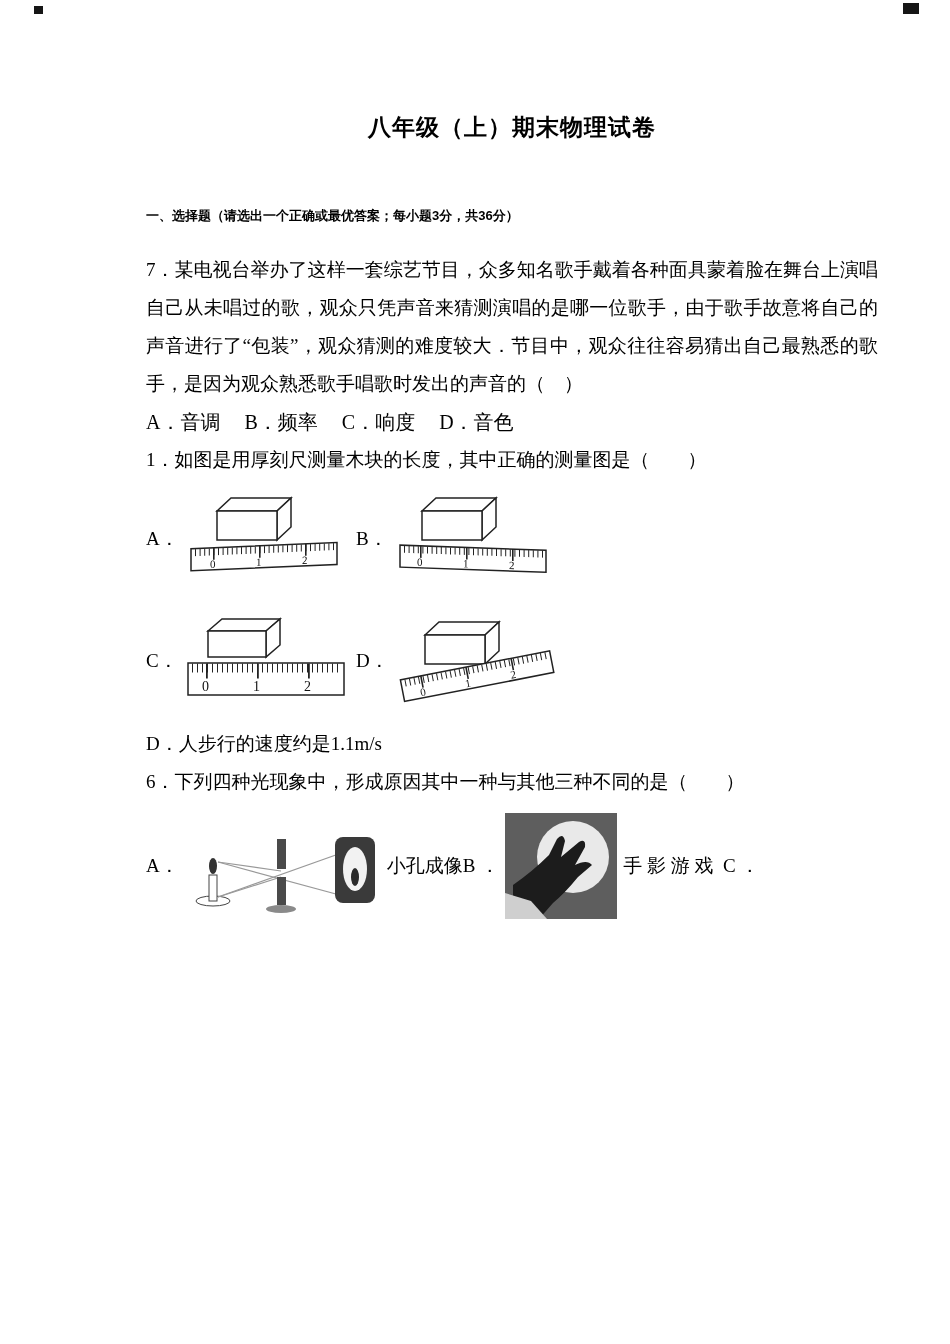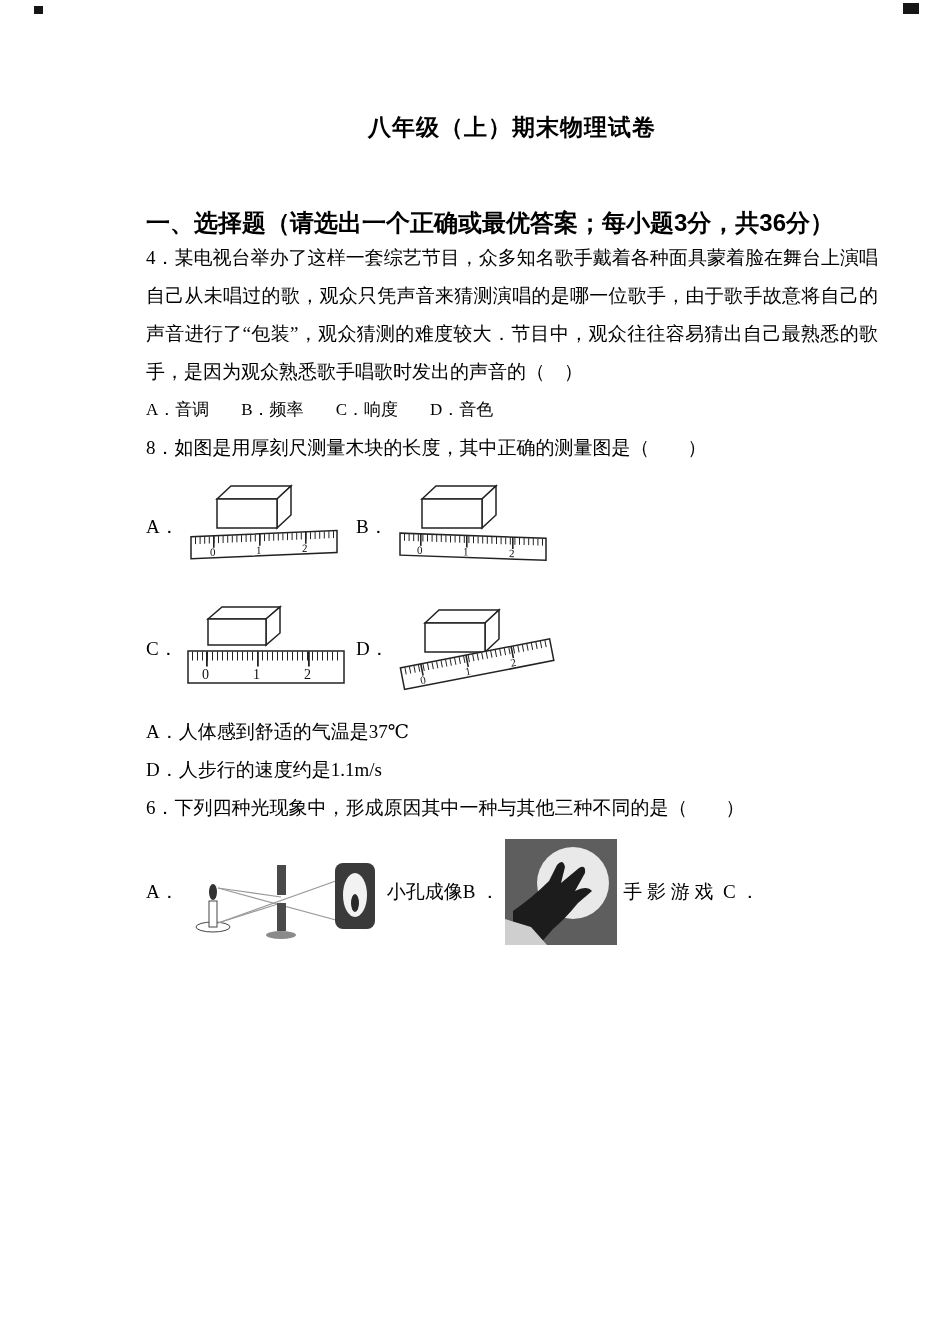--- a/index.html
+++ b/index.html
@@ -14,24 +14,24 @@
   .artifact.tl { left:34px; top:6px; width:9px; height:8px; }
   .artifact.tr { left:903px; top:3px; width:16px; height:11px; }
 
   .title {
     font-family:"Liberation Sans","DejaVu Sans",sans-serif;
     font-size:23px; font-weight:700; text-align:center;
     letter-spacing:1px; margin-bottom:64px;
   }
   .section {
     font-family:"Liberation Sans","DejaVu Sans",sans-serif;
-    font-size:24px; font-weight:700; margin-bottom:0;
+    font-size:13px; font-weight:700; margin-bottom:26px;
   }
   .qtext { font-size:19px; line-height:38px; text-align:justify; }
-  .optrow { display:flex; gap:32px; font-size:17px; line-height:38px;align-items:flex-end; }
+  .optrow { display:flex; gap:24px; font-size:20px; line-height:38px;align-items:flex-end; }
   .optline { font-size:19px; line-height:38px; }
 
   .figgrid {
     display:grid; grid-template-columns:210px 1fr;
     row-gap:26px; margin:12px 0 16px 0;
   }
   .figcell { display:flex; align-items:center; gap:8px; font-size:19px; }
   .figlabel { flex:0 0 auto; }
   svg { display:block; }
   svg text { font-family:"Liberation Serif","DejaVu Serif",serif; fill:#111; }
@@ -44,30 +44,30 @@
 
 <div class="page">
 
   <div class="artifact tl"></div>
   <div class="artifact tr"></div>
 
   <h1 class="title">八年级（上）期末物理试卷</h1>
 
   <h2 class="section">一、选择题（请选出一个正确或最优答案；每小题3分，共36分）</h2>
 
-  <p class="qtext">4．某电视台举办了这样一套综艺节目，众多知名歌手戴着各种面具蒙着脸在舞台上演唱自己从未唱过的歌，观众只凭声音来猜测演唱的是哪一位歌手，由于歌手故意将自己的声音进行了“包装”，观众猜测的难度较大．节目中，观众往往容易猜出自己最熟悉的歌手，是因为观众熟悉歌手唱歌时发出的声音的（　）</p>
+  <p class="qtext">7．某电视台举办了这样一套综艺节目，众多知名歌手戴着各种面具蒙着脸在舞台上演唱自己从未唱过的歌，观众只凭声音来猜测演唱的是哪一位歌手，由于歌手故意将自己的声音进行了“包装”，观众猜测的难度较大．节目中，观众往往容易猜出自己最熟悉的歌手，是因为观众熟悉歌手唱歌时发出的声音的（　）</p>
 
   <div class="optrow">
     <span>A．音调</span>
     <span>B．频率</span>
     <span>C．响度</span>
     <span>D．音色</span>
   </div>
 
-  <p class="qtext">8．如图是用厚刻尺测量木块的长度，其中正确的测量图是（　　）</p>
+  <p class="qtext">1．如图是用厚刻尺测量木块的长度，其中正确的测量图是（　　）</p>
 
   <div class="figgrid">
 
     <div class="figcell">
       <span class="figlabel">A．</span>
       <svg width="152" height="96" viewBox="0 0 152 96">
         <g fill="#ffffff" stroke="#222" stroke-width="1.5">
           <polygon points="30,20 44,7 104,7 90,20"></polygon>
           <polygon points="90,20 104,7 104,36 90,49"></polygon>
           <rect x="30" y="20" width="60" height="29"></rect>
@@ -135,21 +135,20 @@
           <line x1="26" y1="68" x2="154" y2="68" stroke="#222" stroke-width="12" stroke-dasharray="1.6 44.4"></line>
           <text x="23" y="82" font-size="11">0</text>
           <text x="69" y="82" font-size="11">1</text>
           <text x="115" y="82" font-size="11">2</text>
         </g>
       </svg>
     </div>
 
   </div>
 
-  <p class="optline">A．人体感到舒适的气温是37℃</p>
   <p class="optline">D．人步行的速度约是1.1m/s</p>
 
   <p class="qtext">6．下列四种光现象中，形成原因其中一种与其他三种不同的是（　　）</p>
 
   <div class="q4row">
     <span class="q4cap">A．</span>
 
     <svg width="196" height="110" viewBox="0 0 196 110">
       <g>
         <ellipse cx="28" cy="90" rx="17" ry="5" fill="#ffffff" stroke="#444"></ellipse>

